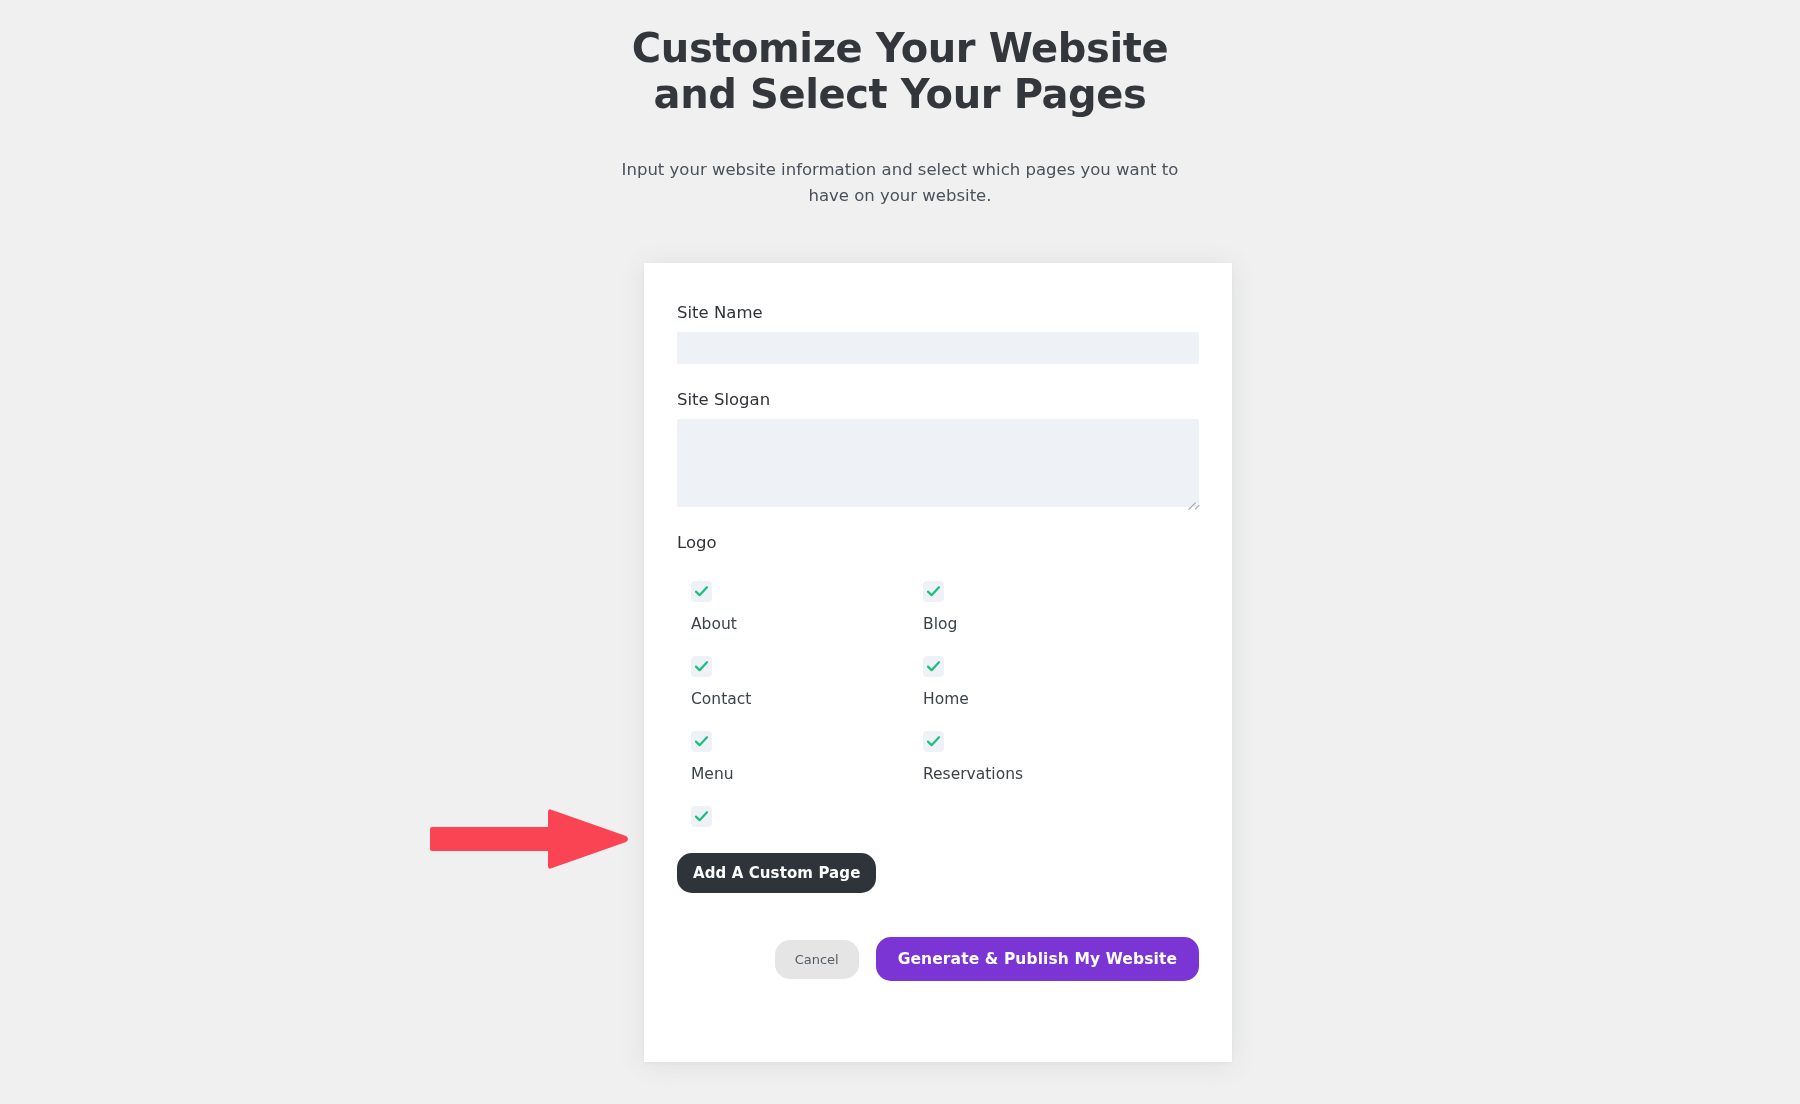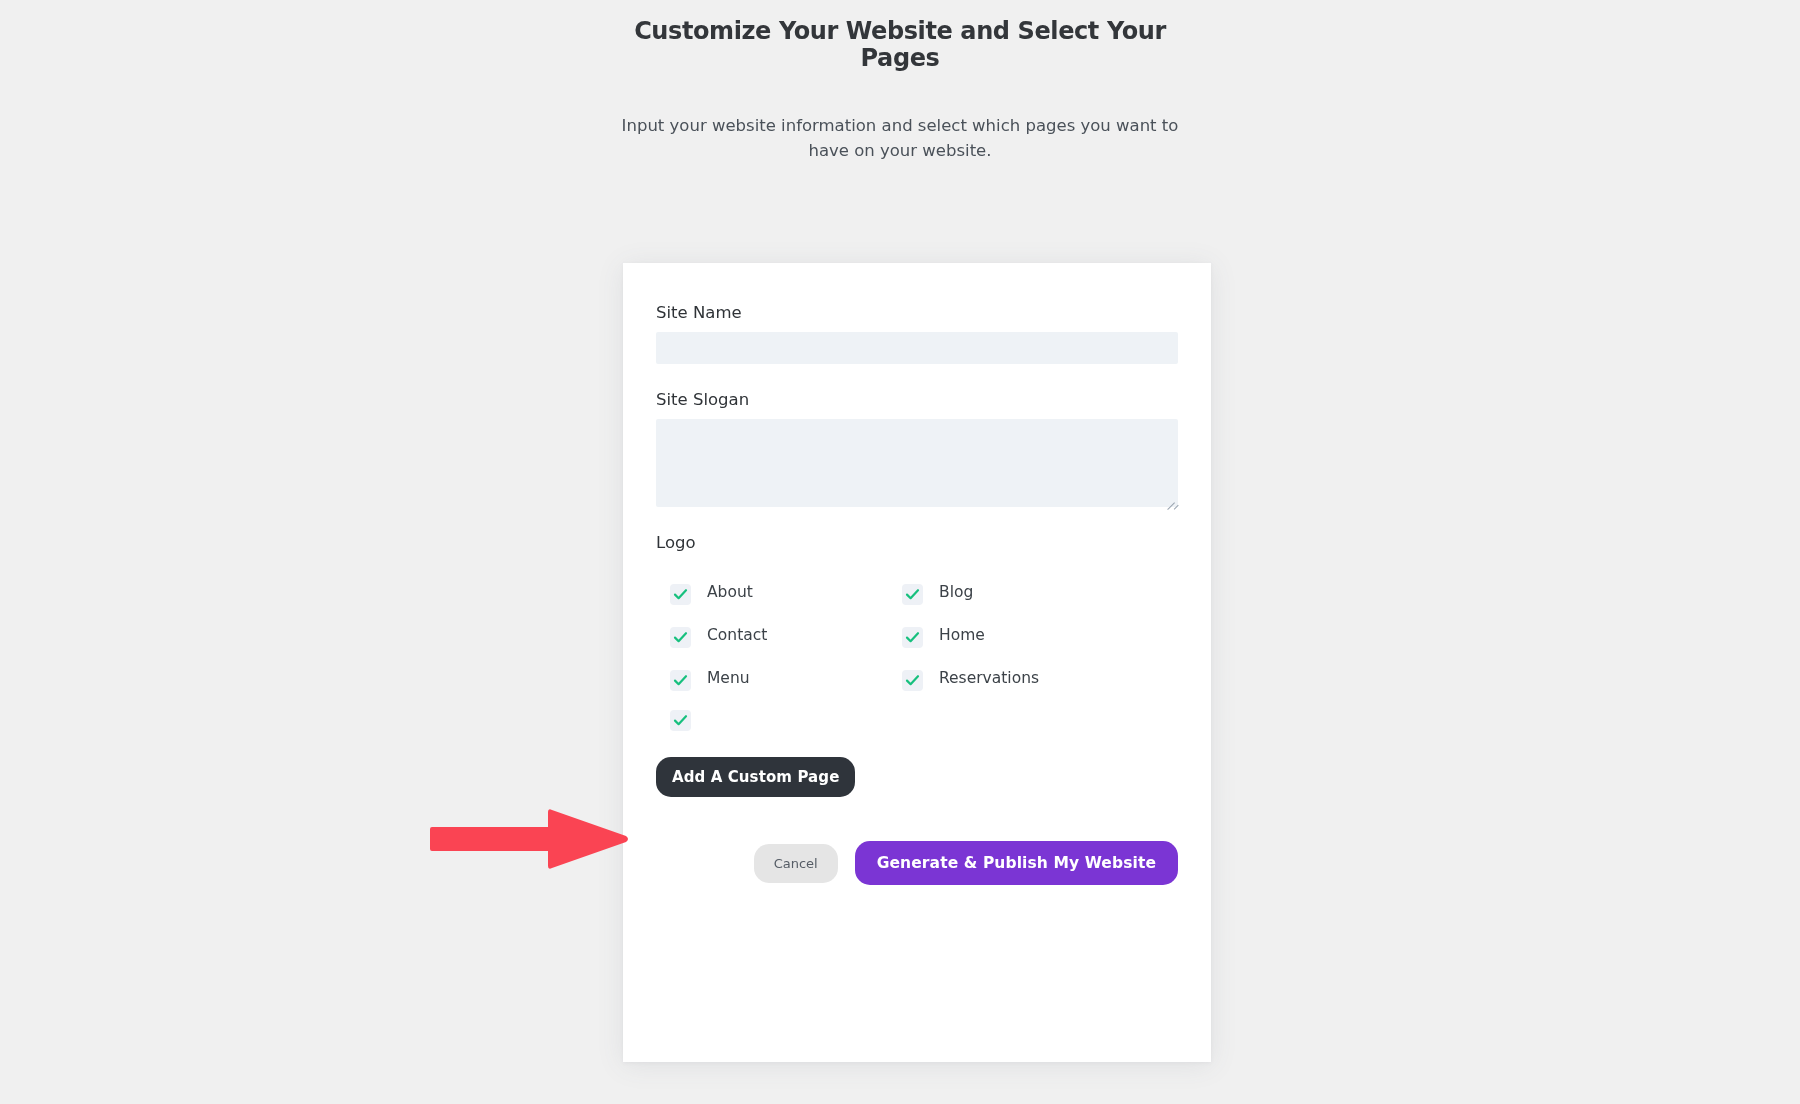--- a/index.html
+++ b/index.html
@@ -8,31 +8,31 @@
     width: 1800px; height: 1104px;
     background: #f0f0f0;
     font-family: "DejaVu Sans", "Liberation Sans", sans-serif;
     overflow: hidden;
   }
   .page { position: relative; width: 1800px; height: 1104px; background: #f0f0f0; }
 
   
   .header { padding-top: 14px; text-align: center; }
   .page-title {
-    font-size: 24px; font-weight: bold; color: #33363a;
+    font-size: 40px; font-weight: bold; color: #33363a;
     line-height: 1.14; letter-spacing: -0.4px;
-    max-width: 560px; margin: 4px auto;
+    max-width: 560px; margin: 12px auto;
   }
   .page-subtitle {
     margin: 40px auto 0; max-width: 580px;
     font-size: 16.5px; color: #4a5159; line-height: 1.56;
   }
 
   
-  .card-wrap { position: absolute; left: 603px; top: 263px; width: 512px; padding-left: 20px; }
+  .card-wrap { position: absolute; left: 624px; top: 263px; width: 512px; padding-left: 20px; }
   .card {
     background: #ffffff; width: 588px; min-height: 799px;
     padding: 40px 33px 40px 33px;
     box-shadow: 0 3px 26px rgba(80,85,110,0.10), 0 1px 4px rgba(80,85,110,0.06);
   }
 
   .field-label {
     font-size: 16.5px; color: #2f3337; font-weight: normal;
     margin: 0 0 10px 0; display: block;
   }
@@ -78,21 +78,21 @@
   
   .pages-label { margin-bottom: 14px; }
   .pages-grid {
     display: grid;
     grid-template-columns: 232px 1fr;
     row-gap: 18px; column-gap: 0;
     padding-left: 14px;
   }
   .pages-grid .span-full { grid-column: 1 / 2; }
   .check-row {
-    display: flex; align-items: flex-end; gap: 16px; cursor: pointer;
+    display: flex; align-items: flex-start; gap: 10px; cursor: pointer; flex-direction: column;
   }
   .check-box {
     flex: none; width: 21px; height: 21px; border-radius: 4px;
     background: #eef1f6; position: relative; margin-top: 1px;
   }
   .check-box svg { position: absolute; left: 3px; top: 3px; }
   .check-label {
     font-size: 15.5px; color: #3c4248; line-height: 1.62;
     max-width: 190px;
   }

